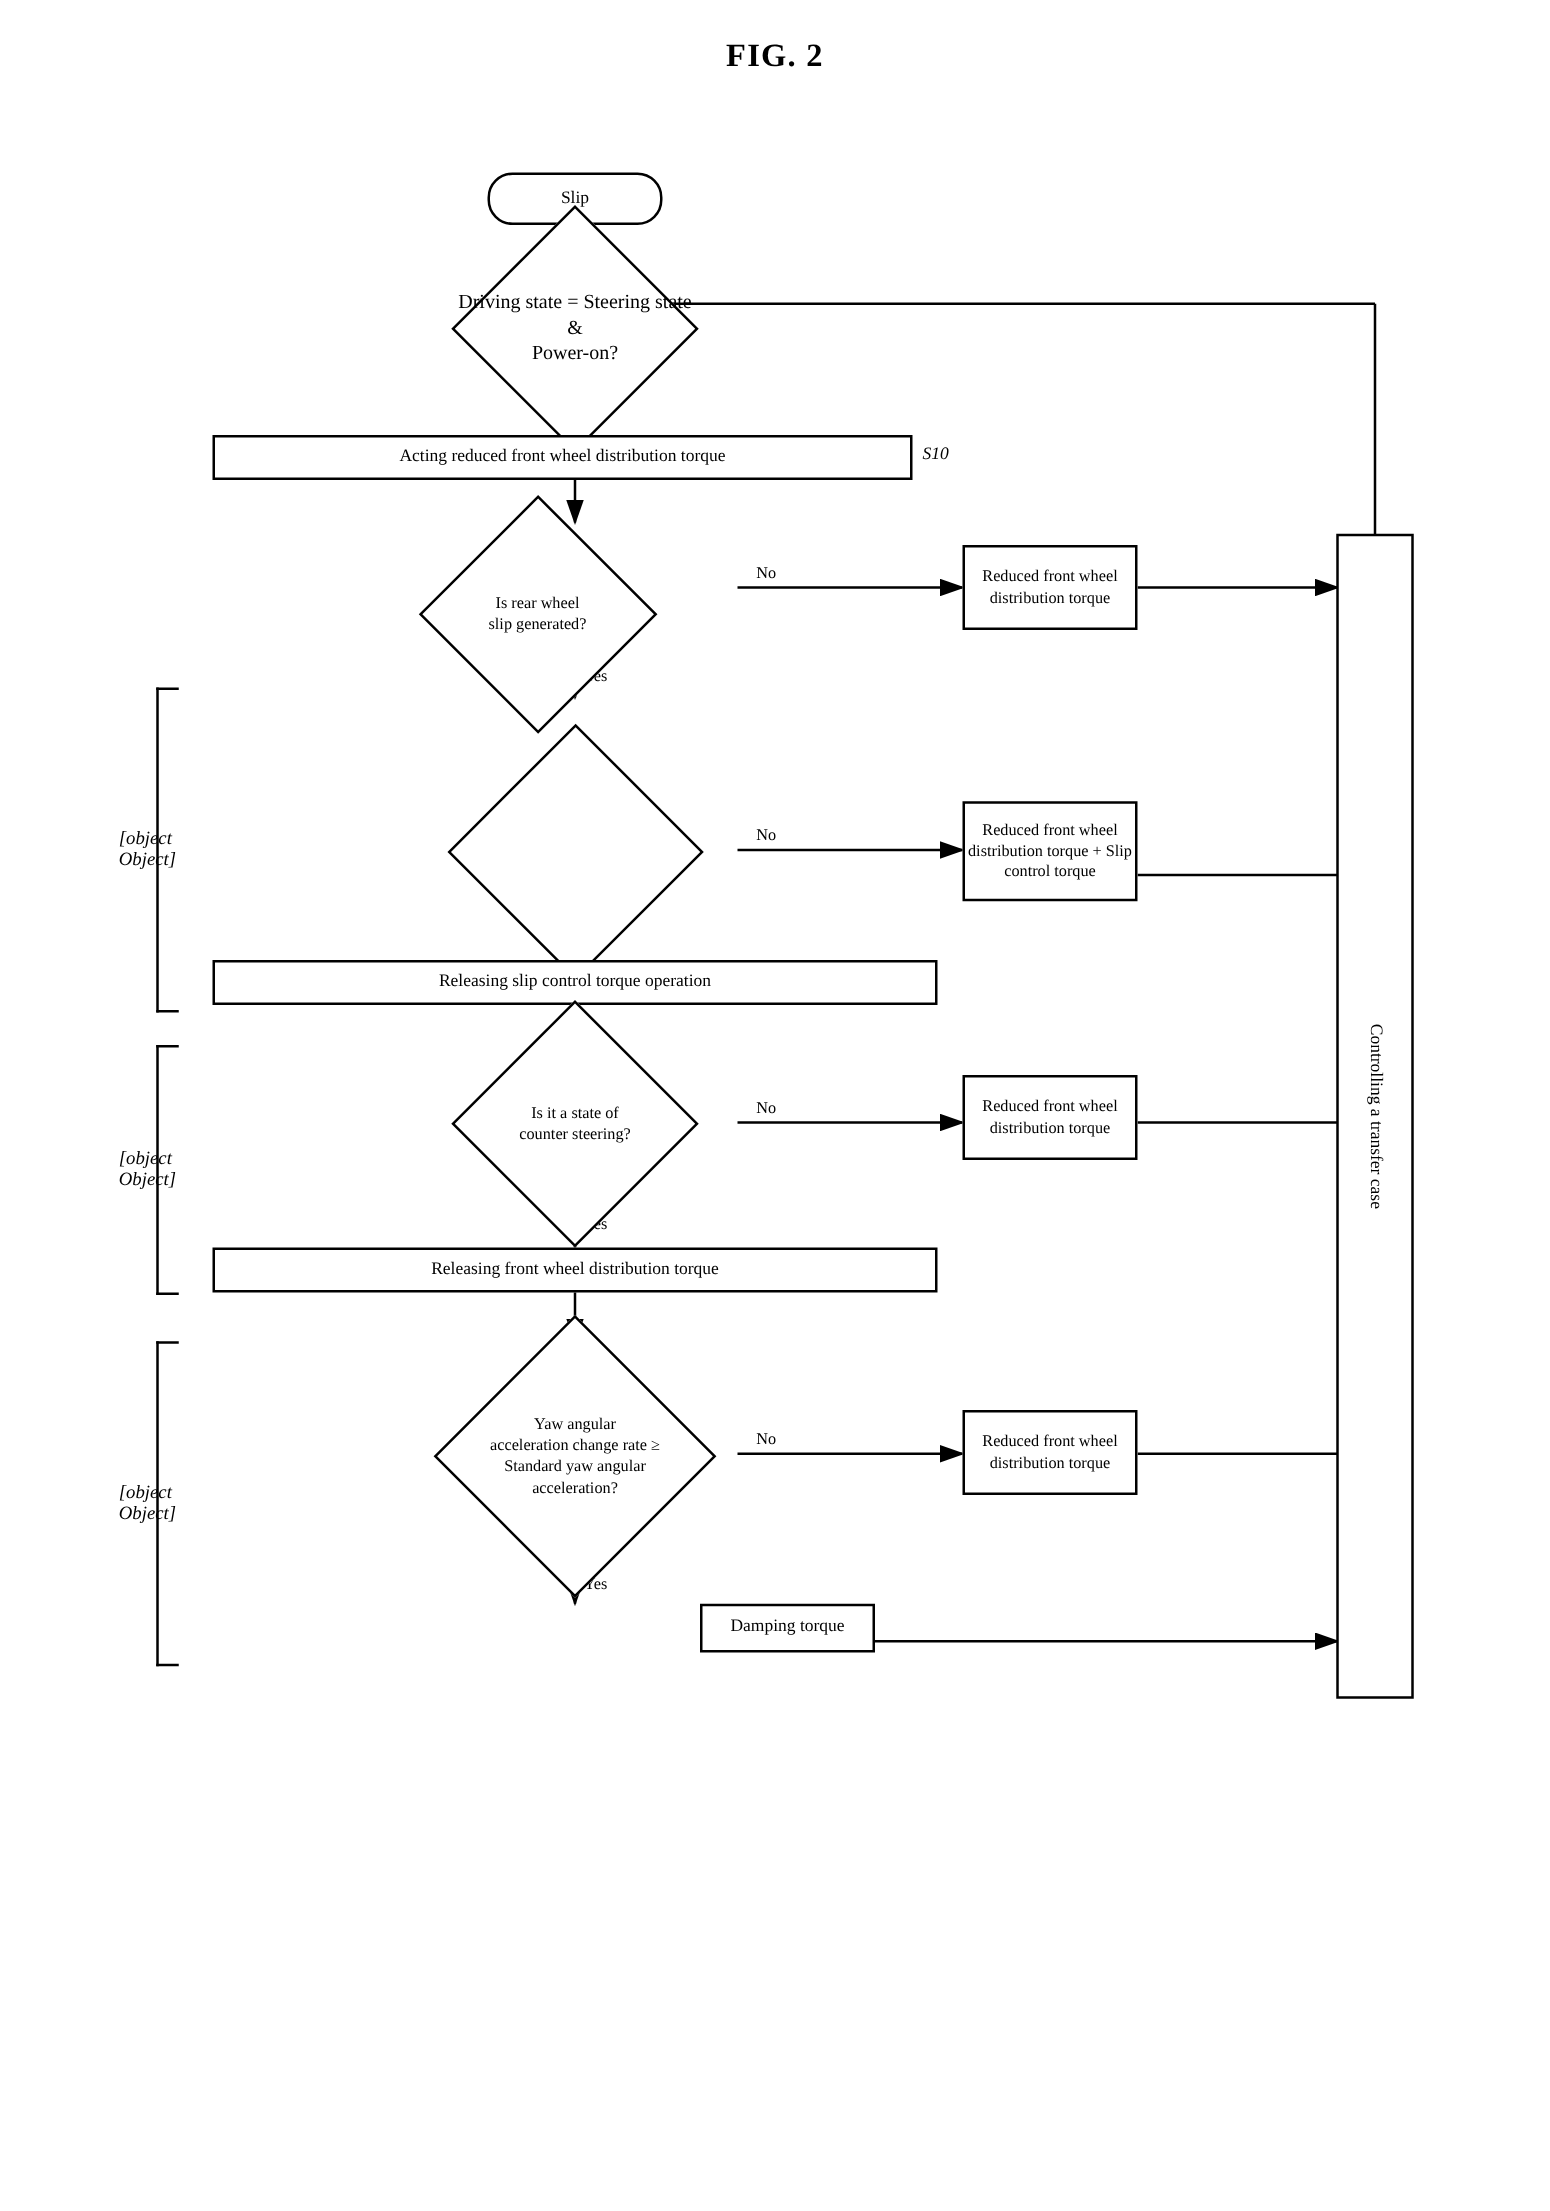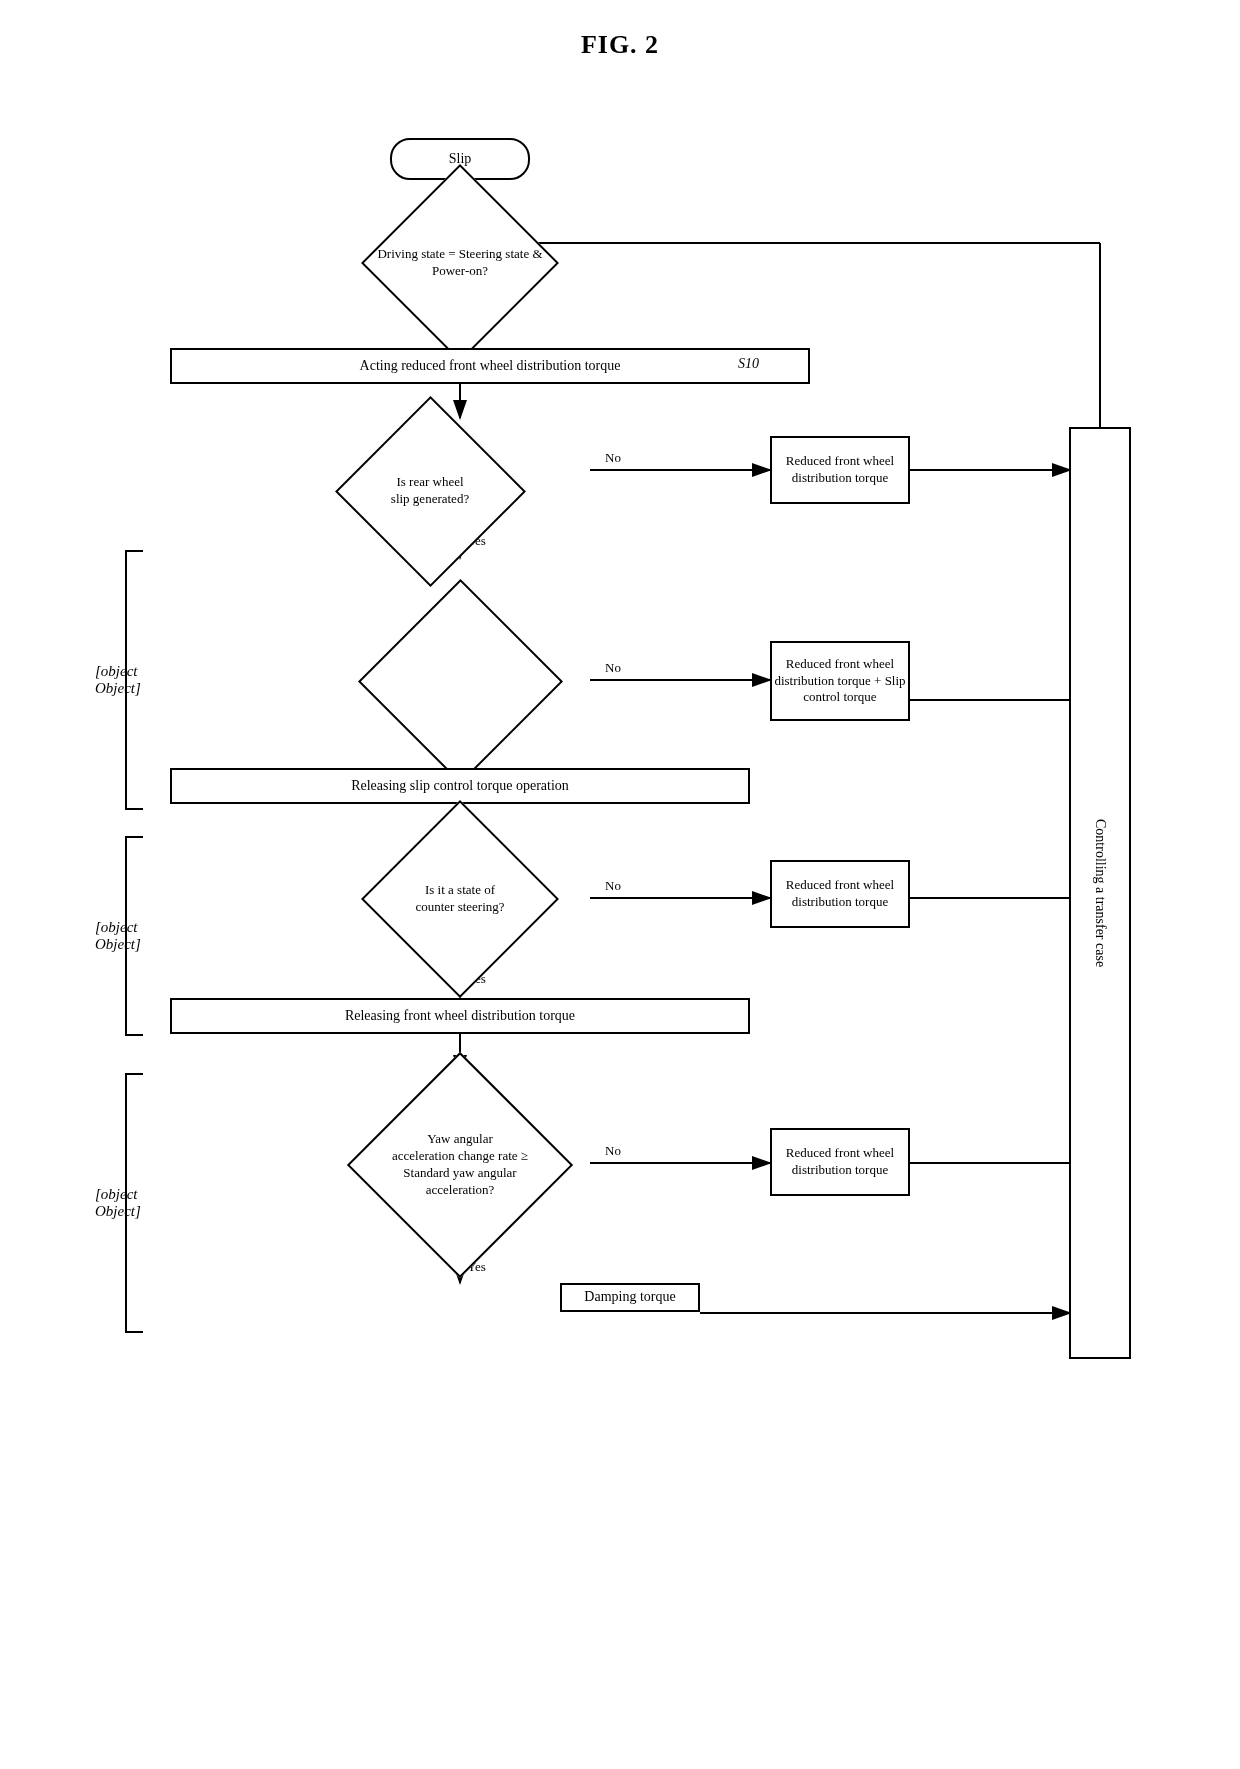--- a/index.html
+++ b/index.html
@@ -148,26 +148,26 @@
       <line x1="390" y1="155" x2="390" y2="122" stroke="#000" stroke-width="2" marker-end="url(#arrowhead)"></line>
 
     </svg>
 
     <div class="shape rounded-rect" style="left:320px; top:50px; width:140px; height:42px;">
       <span>Slip</span>
     </div>
 
     <div class="diamond-wrapper" style="left:200px; top:120px; width:380px; height:110px;">
       <div class="diamond" style="width:140px; height:140px;"></div>
-      <div class="diamond-text" style="width:200px; font-size:13px;">
+      <div class="diamond-text" style="width:200px; font-size:16px;">
         <span>Driving state = Steering state &amp;<br>Power-on?</span>
       </div>
     </div>
 
-    <div class="shape rect" style="left:100px; top:260px; width:640px; height:36px;">
+    <div class="shape rect" style="left:100px; top:260px; width:560px; height:36px;">
       <span>Acting reduced front wheel distribution torque</span>
     </div>
     <div style="position:absolute; left:668px; top:268px; font-size:14px; font-style:italic;">
       <span>S10</span>
     </div>
 
     <div class="diamond-wrapper" style="left:200px; top:348px; width:320px; height:110px;">
       <div class="diamond" style="width:135px; height:135px;"></div>
       <div class="diamond-text" style="width:160px; font-size:13px;">
         <span>Is rear wheel<br>slip generated?</span>
@@ -218,21 +218,21 @@
         <span>Yaw angular<br>acceleration change rate ≥<br>Standard yaw angular<br>acceleration?</span>
       </div>
     </div>
 
     <div class="shape rect" style="left:700px; top:1040px; width:140px; height:68px;">
       <span style="font-size:13px; line-height:1.3;">Reduced front
 wheel distribution
 torque</span>
     </div>
 
-    <div class="shape rect" style="left:490px; top:1195px; width:140px; height:29px;">
+    <div class="shape rect" style="left:490px; top:1195px; width:140px; height:39px;">
       <span>Damping torque</span>
     </div>
 
     <div style="position:absolute; left:1000px; top:340px; width:60px; height:930px; display:flex; align-items:center; justify-content:center; writing-mode:vertical-rl; font-size:14px; font-family:'Times New Roman',serif; pointer-events:none;">
       <span>Controlling a transfer case</span>
     </div>
 
     <div style="position:absolute; left:55px; top:462px; font-size:15px; font-style:italic; font-family:'Times New Roman',serif; display:flex; flex-direction:column; align-items:flex-start; height:260px;">
       <div style="border-left: 2px solid #000; border-top: 2px solid #000; border-bottom: 2px solid #000; width:18px; height:260px; position:absolute; left:0; top:0;"></div>
       <span style="position:absolute; left:-30px; top:50%; transform:translateY(-50%);">[object Object]</span>

